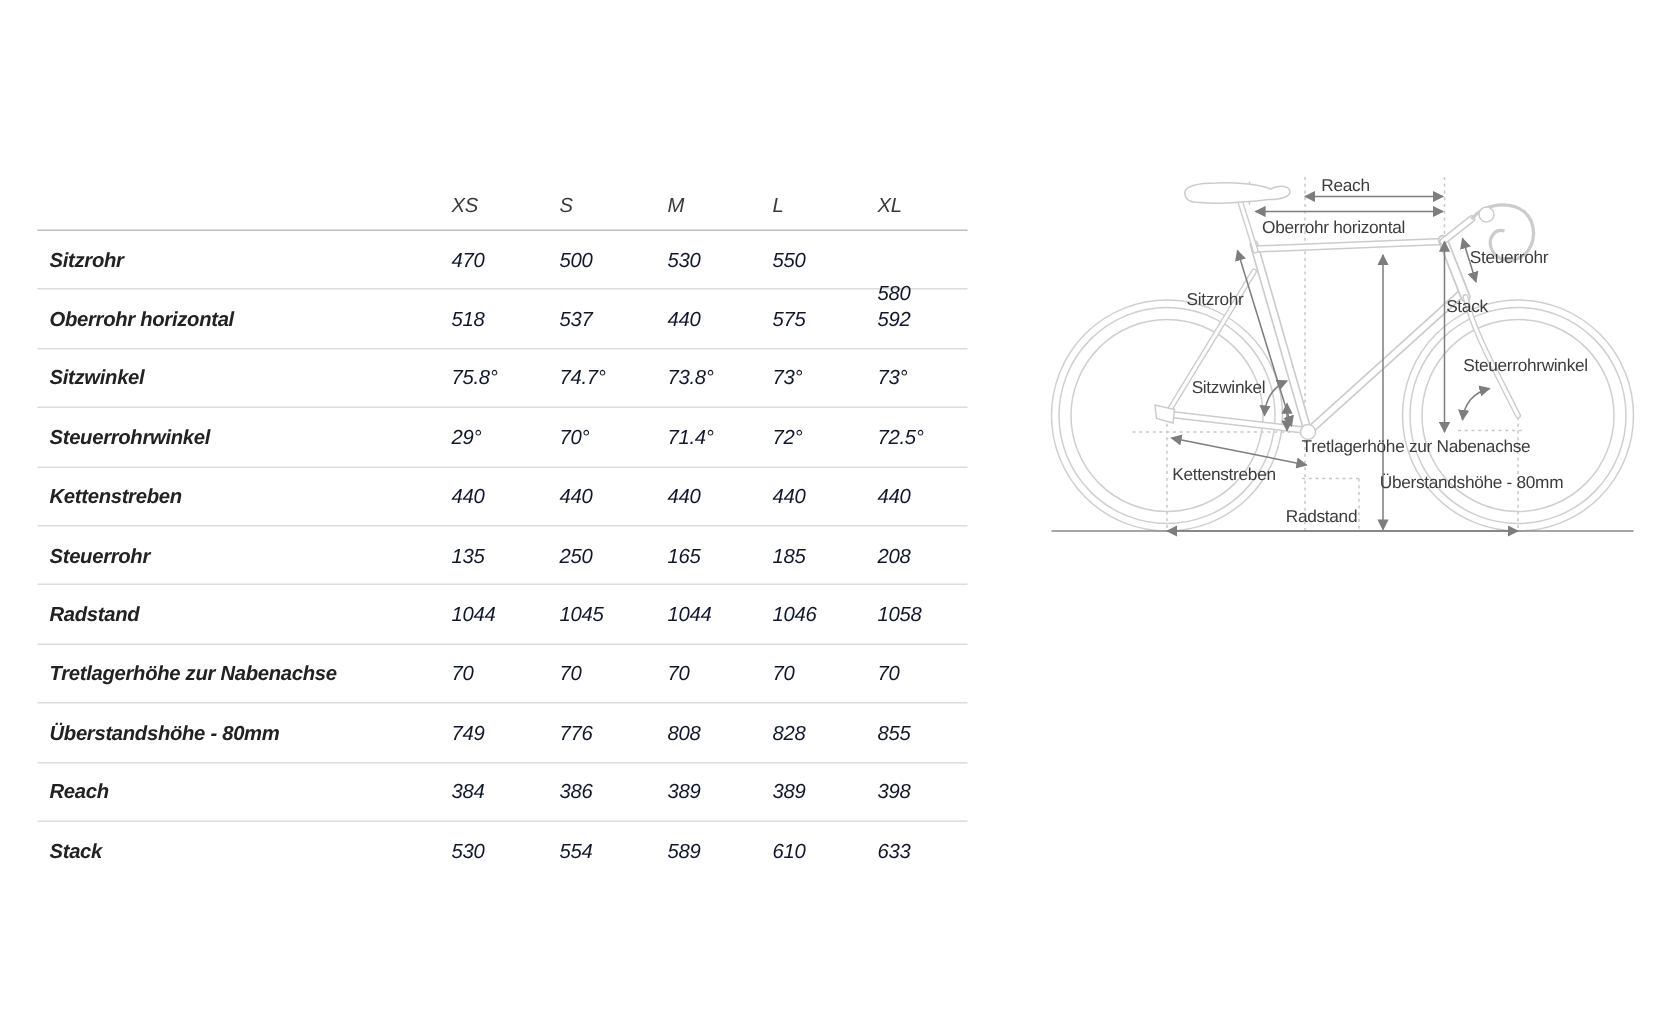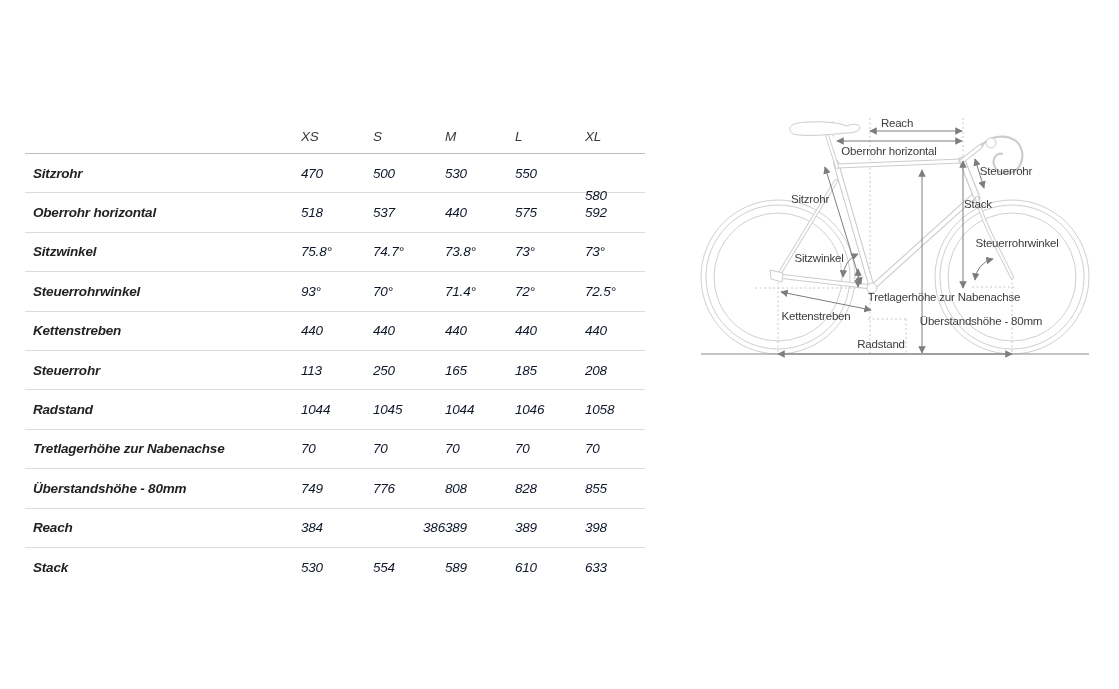--- a/index.html
+++ b/index.html
@@ -79,37 +79,37 @@
       <div class="t-row">
         <div class="t-label" style="width: 276px;">Sitzwinkel</div>
         <div class="t-cell" style="width: 72px;">75.8°</div>
         <div class="t-cell" style="width: 72px;">74.7°</div>
         <div class="t-cell" style="width: 70px;">73.8°</div>
         <div class="t-cell" style="width: 70px;">73°</div>
         <div class="t-cell" style="width: 60px;">73°</div>
       </div>
       <div class="t-row">
         <div class="t-label" style="width: 276px;">Steuerrohrwinkel</div>
-        <div class="t-cell" style="width: 72px;">93°</div>
+        <div class="t-cell" style="width: 72px;">29°</div>
         <div class="t-cell" style="width: 72px;">70°</div>
         <div class="t-cell" style="width: 70px;">71.4°</div>
         <div class="t-cell" style="width: 70px;">72°</div>
         <div class="t-cell" style="width: 60px;">72.5°</div>
       </div>
       <div class="t-row">
         <div class="t-label" style="width: 276px;">Kettenstreben</div>
         <div class="t-cell" style="width: 72px;">440</div>
         <div class="t-cell" style="width: 72px;">440</div>
         <div class="t-cell" style="width: 70px;">440</div>
         <div class="t-cell" style="width: 70px;">440</div>
         <div class="t-cell" style="width: 60px;">440</div>
       </div>
       <div class="t-row">
         <div class="t-label" style="width: 276px;">Steuerrohr</div>
-        <div class="t-cell" style="width: 72px;">113</div>
+        <div class="t-cell" style="width: 72px;">135</div>
         <div class="t-cell" style="width: 72px;">250</div>
         <div class="t-cell" style="width: 70px;">165</div>
         <div class="t-cell" style="width: 70px;">185</div>
         <div class="t-cell" style="width: 60px;">208</div>
       </div>
       <div class="t-row">
         <div class="t-label" style="width: 276px;">Radstand</div>
         <div class="t-cell" style="width: 72px;">1044</div>
         <div class="t-cell" style="width: 72px;">1045</div>
         <div class="t-cell" style="width: 70px;">1044</div>
@@ -128,21 +128,21 @@
         <div class="t-label" style="width: 276px;">Überstandshöhe - 80mm</div>
         <div class="t-cell" style="width: 72px;">749</div>
         <div class="t-cell" style="width: 72px;">776</div>
         <div class="t-cell" style="width: 70px;">808</div>
         <div class="t-cell" style="width: 70px;">828</div>
         <div class="t-cell" style="width: 60px;">855</div>
       </div>
       <div class="t-row">
         <div class="t-label" style="width: 276px;">Reach</div>
         <div class="t-cell" style="width: 72px;">384</div>
-        <div class="t-cell" style="width: 72px; text-align: right;">386</div>
+        <div class="t-cell" style="width: 72px;">386</div>
         <div class="t-cell" style="width: 70px;">389</div>
         <div class="t-cell" style="width: 70px;">389</div>
         <div class="t-cell" style="width: 60px;">398</div>
       </div>
       <div class="t-row">
         <div class="t-label" style="width: 276px;">Stack</div>
         <div class="t-cell" style="width: 72px;">530</div>
         <div class="t-cell" style="width: 72px;">554</div>
         <div class="t-cell" style="width: 70px;">589</div>
         <div class="t-cell" style="width: 70px;">610</div>

